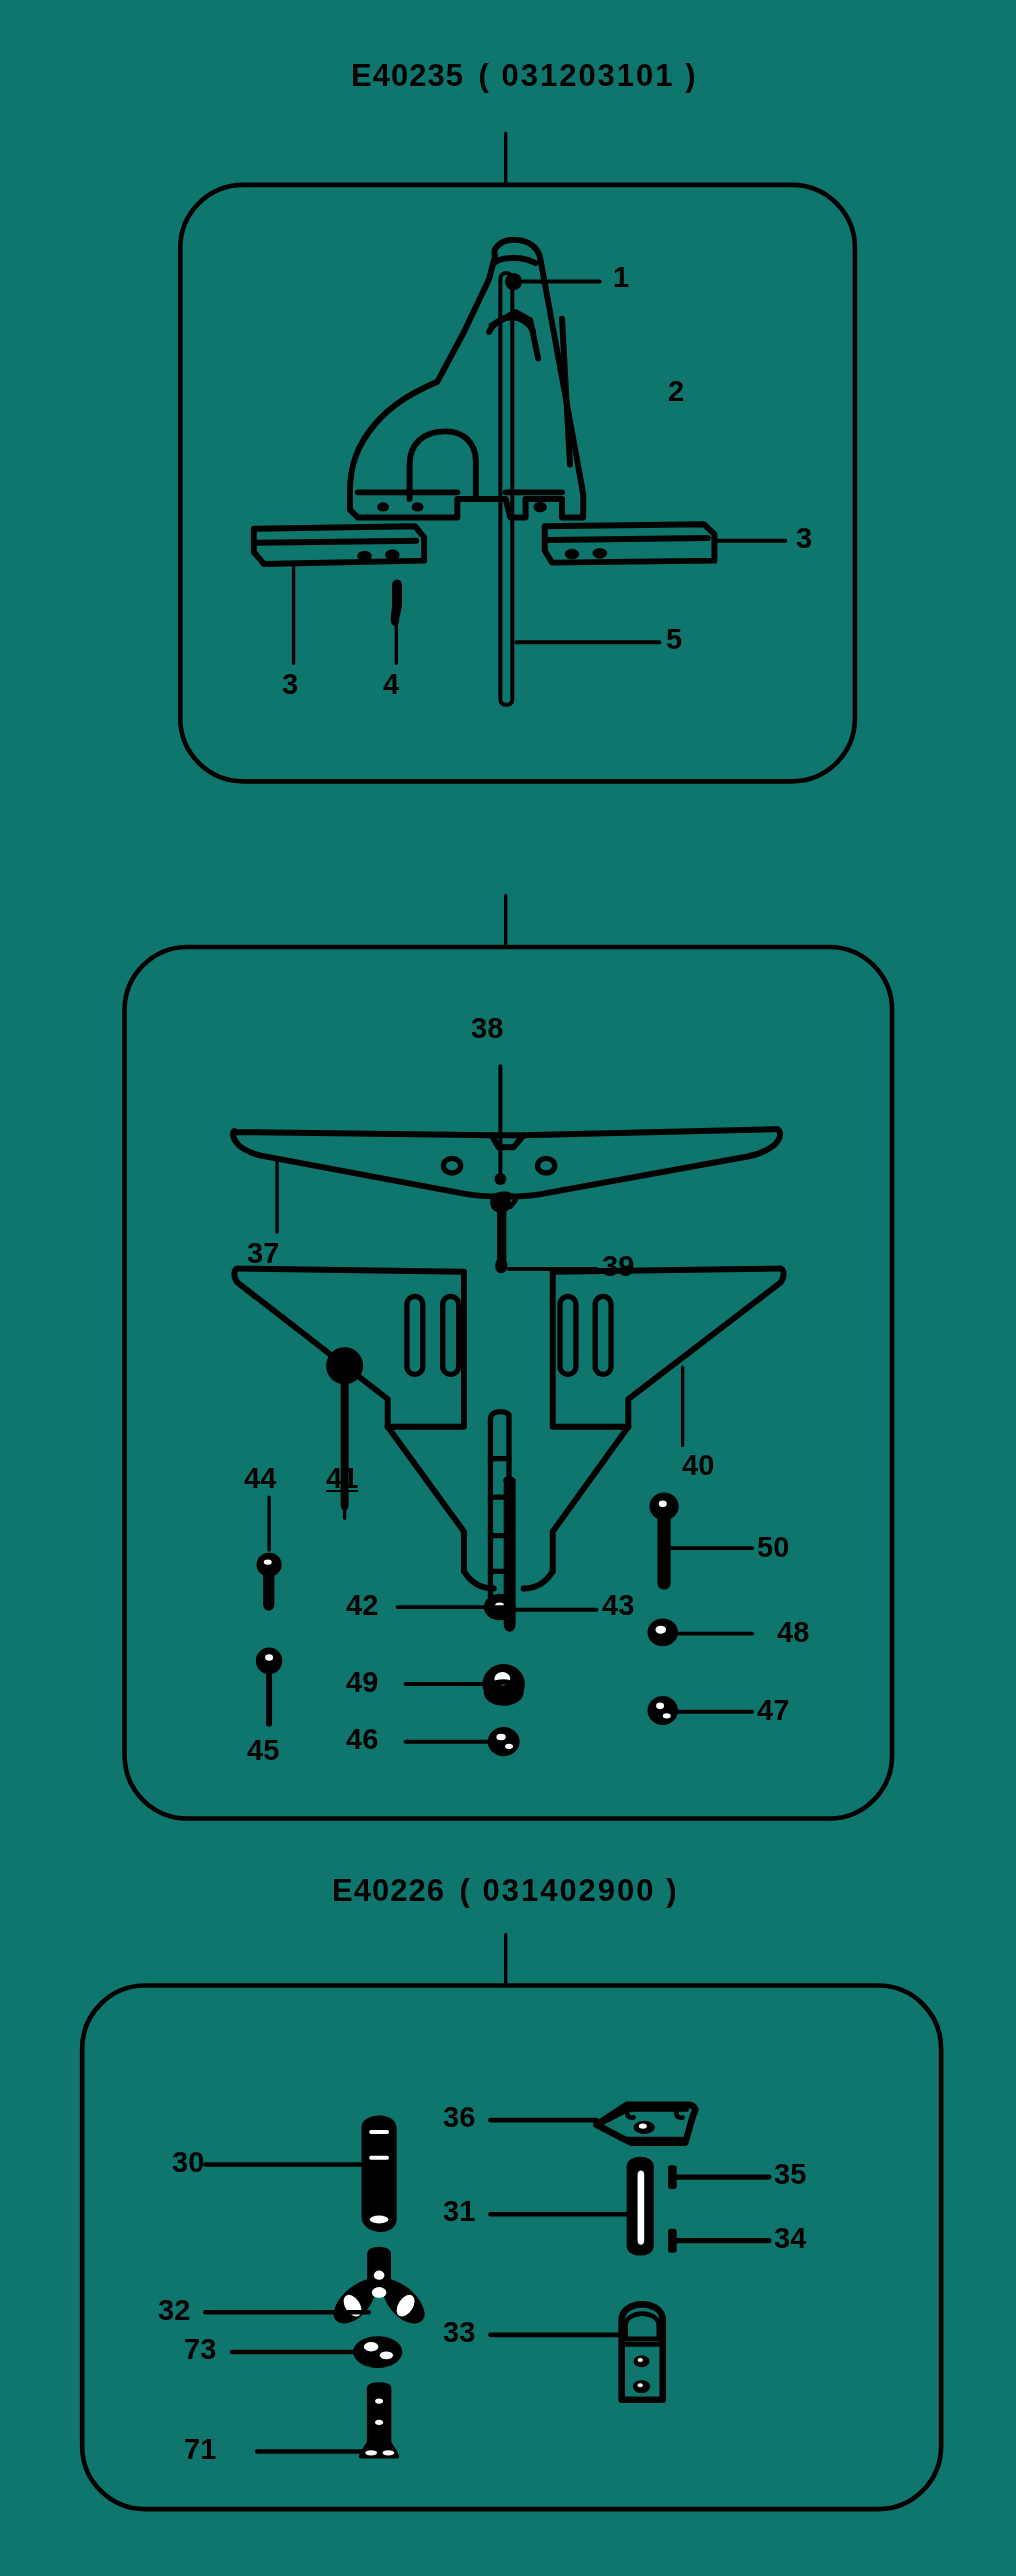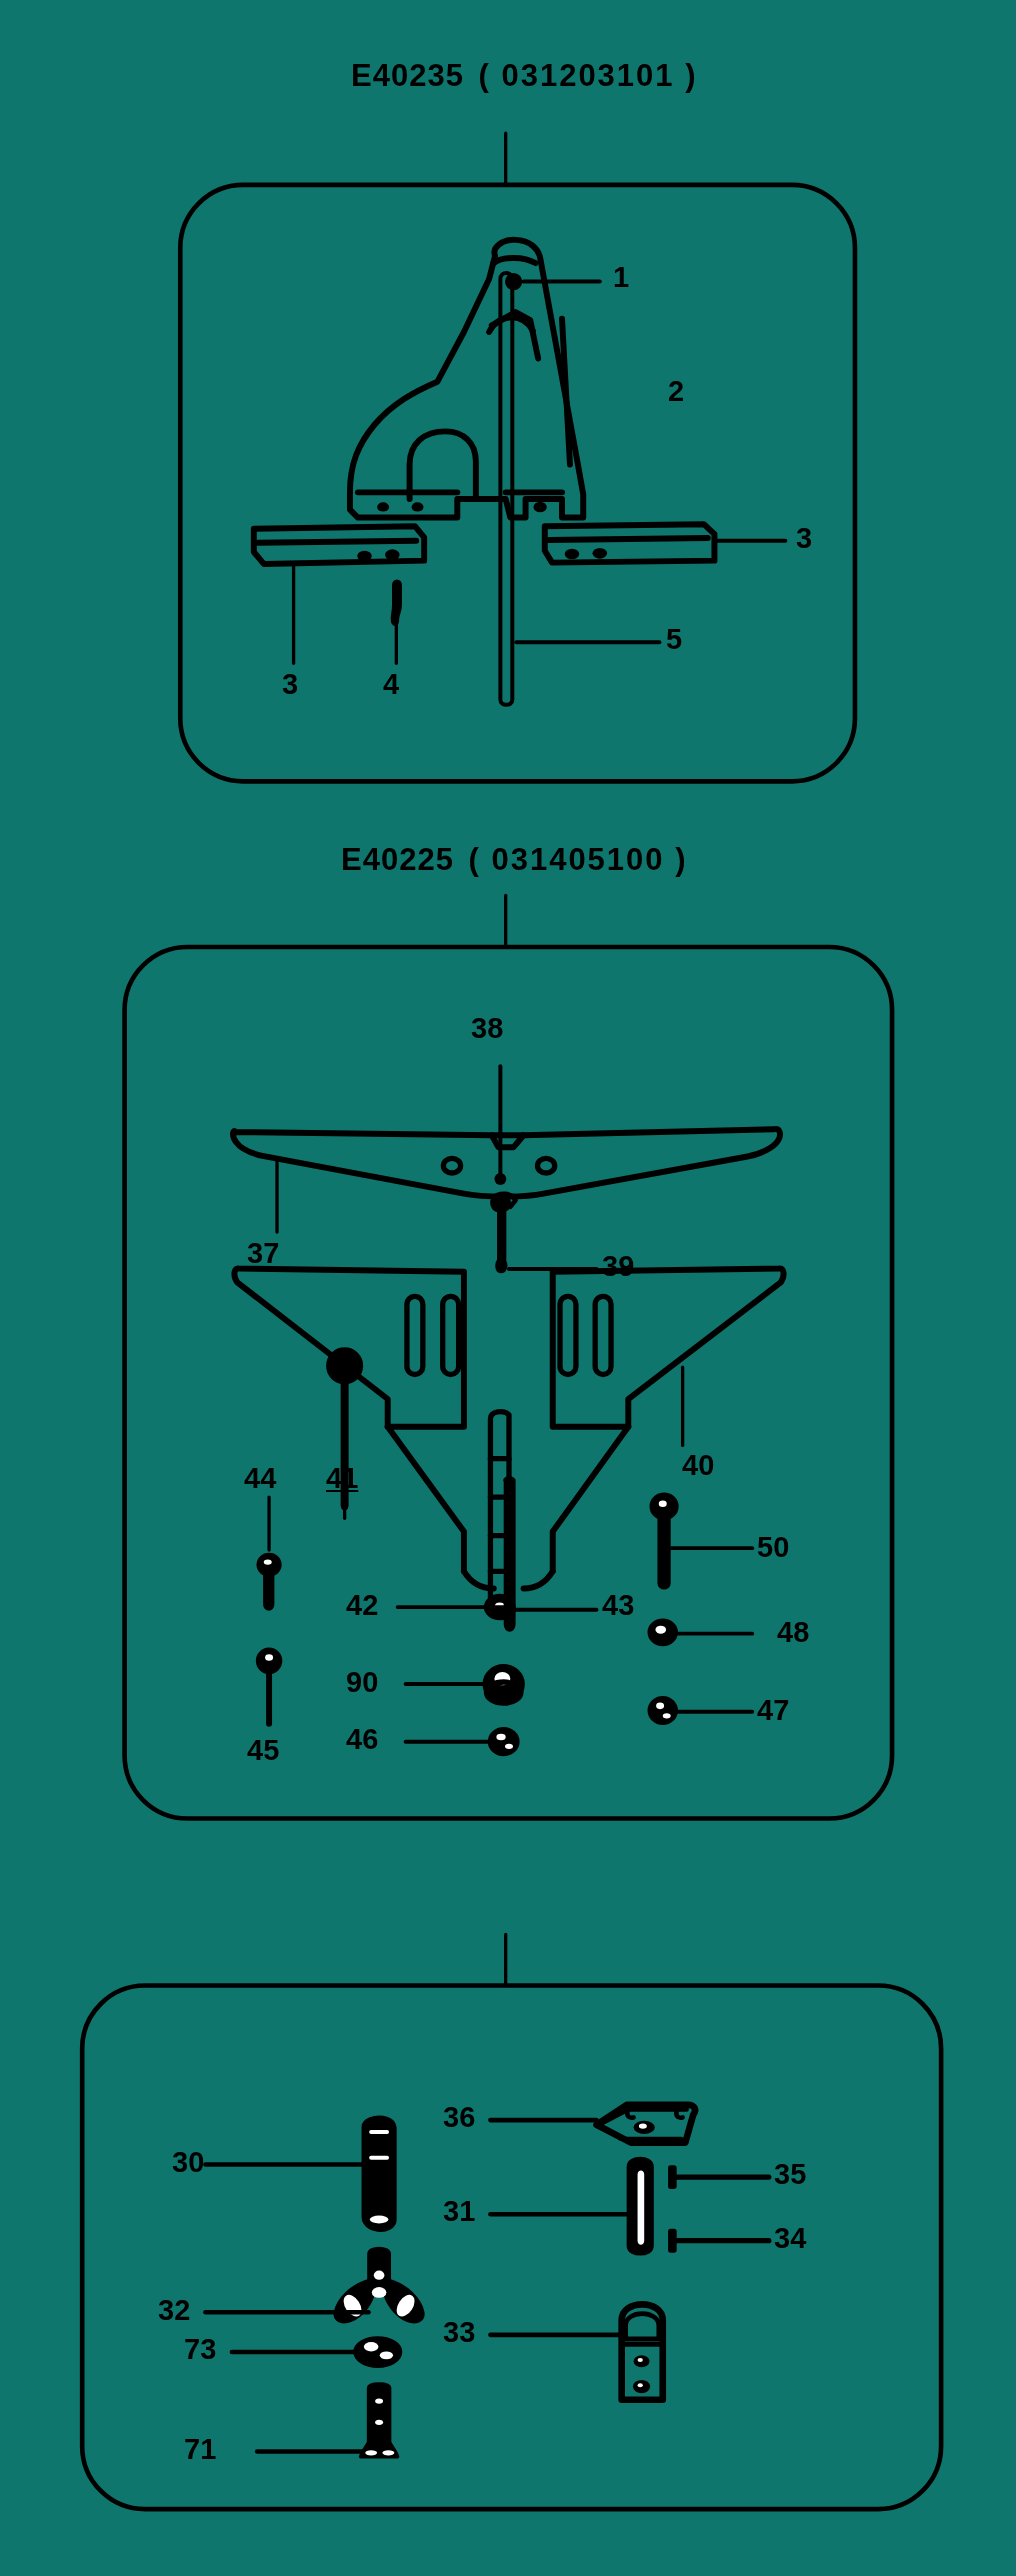--- a/index.html
+++ b/index.html
@@ -33,24 +33,24 @@
 </style>
 </head>
 <body>
 
 <div id="sheet">
 
   <div class="panel-title" style="left:351px;top:58px;">
     <span class="code">E40235</span><span class="paren">( 031203101 )</span>
   </div>
 
-  <div class="panel-title" style="left:341px;top:842px;">
-    <span class="code">E40225</span><span class="paren">( 031405100 )</span>
+
+  <div class="panel-title" style="left:332px;top:1873px;">
+    <span class="code">E40226</span><span class="paren">( 031402900 )</span>
   </div>
-
 
   <svg class="layer" viewBox="0 0 1533 3885" xmlns="http://www.w3.org/2000/svg">
 
     <g fill="none" stroke="#000" stroke-width="6" stroke-linecap="round" stroke-linejoin="round">
 
       <g>
         <rect x="272" y="278" width="1018" height="900" rx="95" ry="95" stroke-width="7"></rect>
         <line x1="763" y1="200" x2="763" y2="278" stroke-width="5"></line>
       </g>
 
@@ -400,21 +400,21 @@
   <div class="num" style="left:602px;top:1252px;">39</div>
   <div class="num" style="left:655px;top:1451px;margin-left:27px;">40</div>
   <div class="num" style="left:602px;top:1591px;">43</div>
   <div class="num" style="left:244px;top:1464px;">44</div>
   <div class="num" style="left:326px;top:1464px;text-decoration:underline;">41</div>
   <div class="num" style="left:346px;top:1591px;">42</div>
   <div class="num" style="left:247px;top:1736px;text-align:center;">45</div>
   <div class="num" style="left:346px;top:1725px;">46</div>
   <div class="num" style="left:757px;top:1696px;">47</div>
   <div class="num" style="left:757px;top:1618px;margin-left:20px;">48</div>
-  <div class="num" style="left:346px;top:1668px;">90</div>
+  <div class="num" style="left:346px;top:1668px;">49</div>
   <div class="num" style="left:757px;top:1533px;">50</div>
 
   <div class="num" style="left:172px;top:2148px;">30</div>
   <div class="num" style="left:158px;top:2296px;">32</div>
   <div class="num" style="left:184px;top:2335px;">73</div>
   <div class="num" style="left:184px;top:2435px;">71</div>
   <div class="num" style="left:443px;top:2103px;">36</div>
   <div class="num" style="left:443px;top:2197px;">31</div>
   <div class="num" style="left:774px;top:2160px;">35</div>
   <div class="num" style="left:774px;top:2224px;">34</div>

